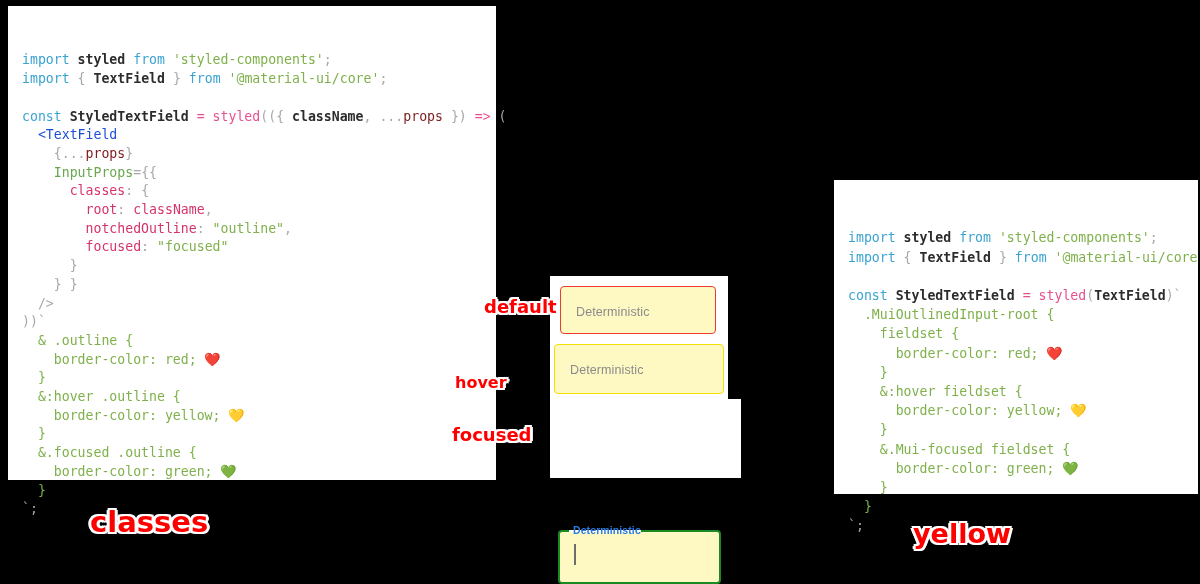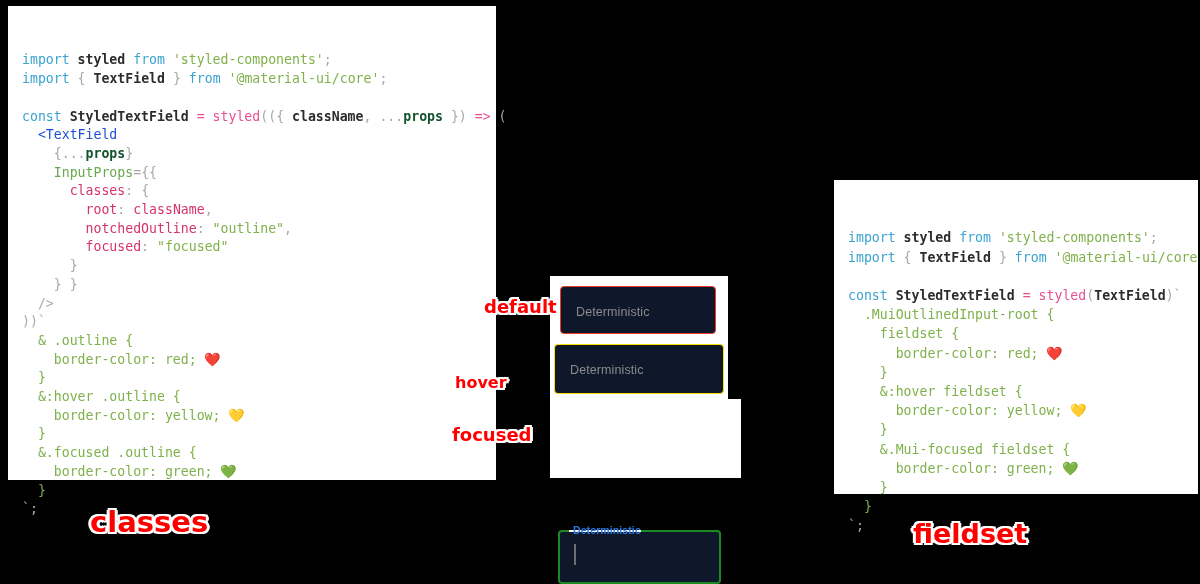--- a/index.html
+++ b/index.html
@@ -47,21 +47,21 @@
   
   .tk-kw   { color: #3ba3d0; }          
   .tk-id   { color: #2c2c2c; font-weight: 600; } 
   .tk-str  { color: #7fb14b; }          
   .tk-punc { color: #a8a8a8; }          
   .tk-op   { color: #e8508f; }          
   .tk-fn   { color: #e8508f; }          
   .tk-tag  { color: #1d4ed8; }          
   .tk-prop { color: #d6336c; }          
   .tk-attr { color: #6aa84f; }          
-  .tk-var  { color: #14532d; font-weight: bold; }          
+  .tk-var  { color: #7f1d1d; }          
   .tk-css  { color: #7fb14b; }          
   .tk-plain{ color: #2c2c2c; }
 
   
   #demo-panel {
     position: absolute;
     left: 550px;
     top: 276px;
     width: 191px;
     height: 202px;
@@ -78,21 +78,21 @@
   #demo-card-bottom {
     left: 0; top: 123px;
     width: 191px;
     height: 79px;
   }
 
   .tf {
     position: absolute;
     box-sizing: border-box;
     border-radius: 4px;
-    background: #0f172a;
+    background: #fef9c3;
   }
   .tf-label {
     position: absolute;
     left: 15px;
     top: 18px;
     font-family: "Liberation Sans", sans-serif;
     font-size: 12.5px;
     color: #8b8b8b;
     letter-spacing: .1px;
   }
@@ -192,13 +192,13 @@
       <span class="float-label" style="color: rgb(42, 122, 226);">Deterministic</span>
       <span class="caret"></span>
     </div>
   </div>
 </div>
 
 <div class="annot" id="annot-default">default</div>
 <div class="annot" id="annot-hover">hover</div>
 <div class="annot" id="annot-focused">focused</div>
 <div class="annot" id="annot-classes">classes</div>
-<div class="annot" id="annot-globals">fieldset</div>
+<div class="annot" id="annot-globals">yellow</div>
 
 </body></html>

